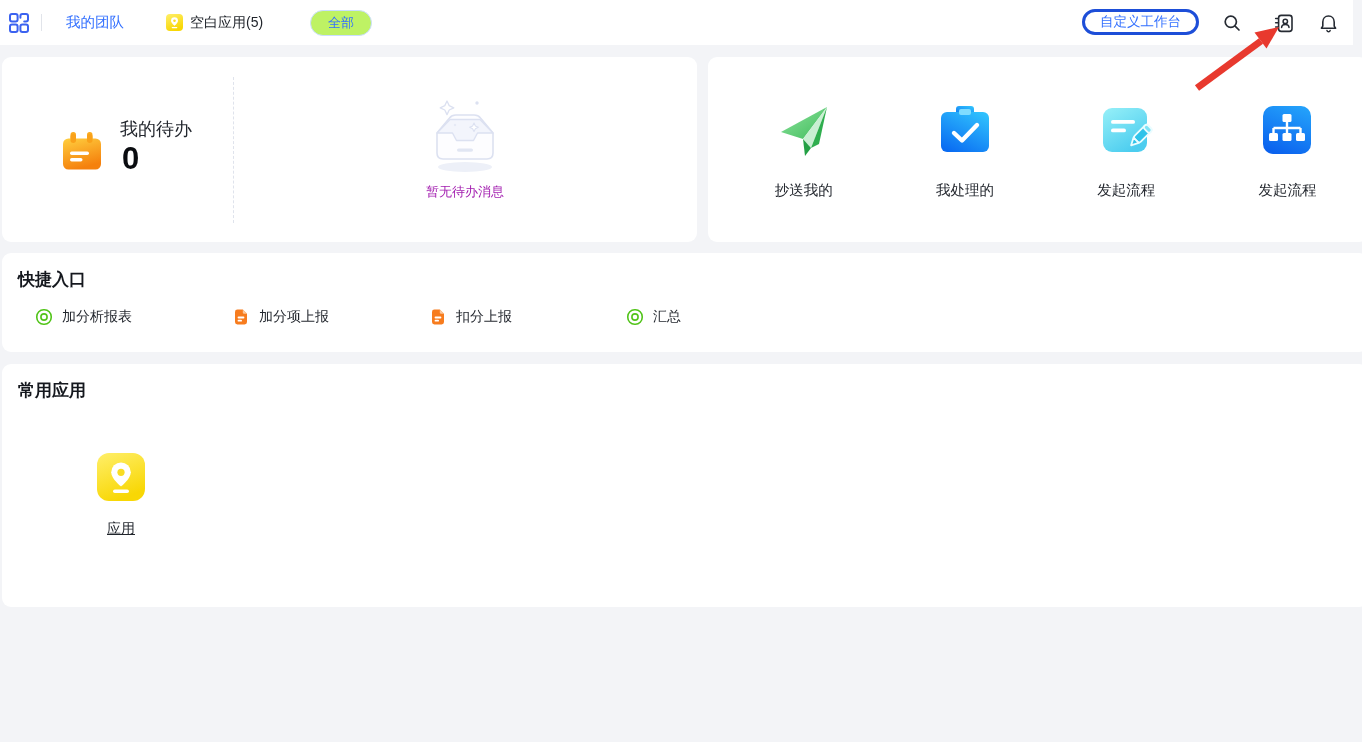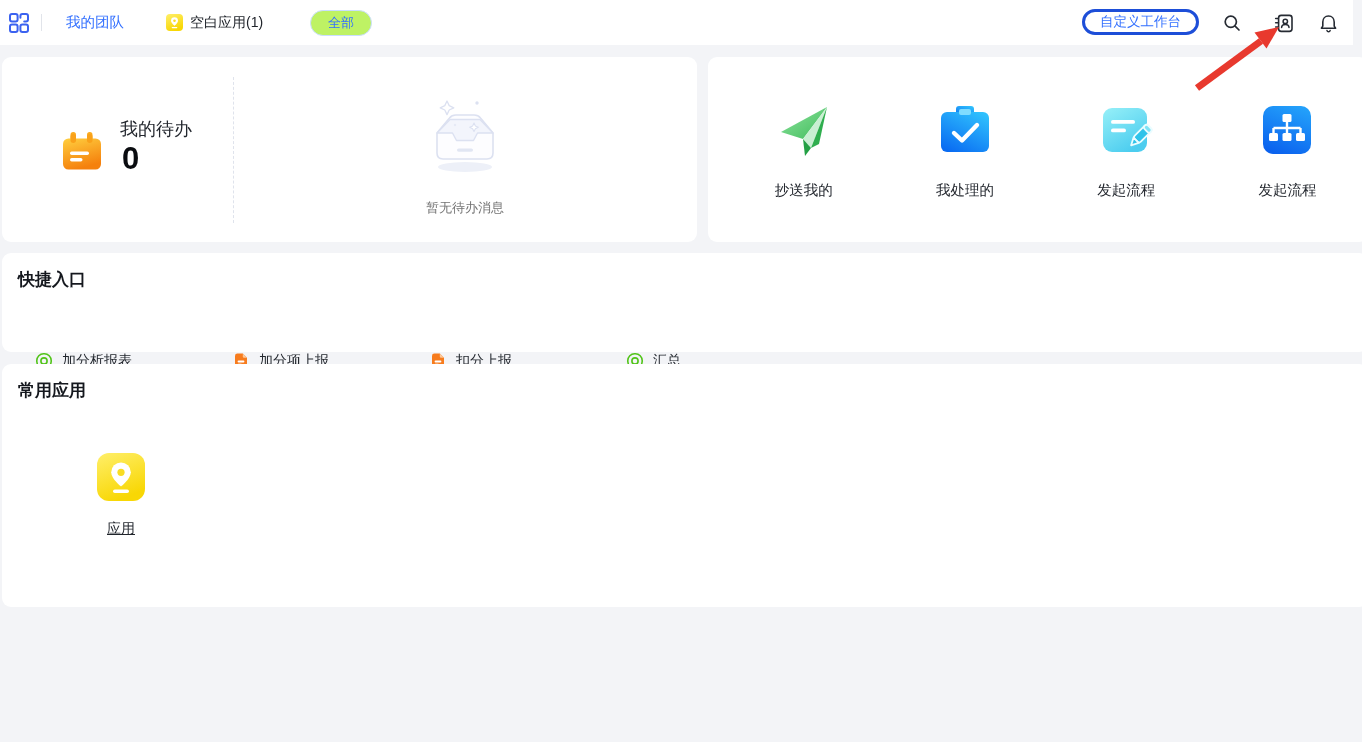--- a/index.html
+++ b/index.html
@@ -40,28 +40,28 @@
   .process-card{left:708px;top:57px;width:660px;height:185px;}
   .quick-card{left:2px;top:253px;width:1366px;height:99px;}
   .apps-card{left:2px;top:364px;width:1366px;height:243px;}
   .card-title{position:absolute;left:16px;top:15px;font-size:17px;font-weight:700;color:#15181e;}
   
   .todo-icon{position:absolute;left:58px;top:72px;}
   .todo-title{position:absolute;left:118px;top:60px;font-size:18px;color:#23272e;}
   .todo-count{position:absolute;left:120px;top:84px;font-size:31px;font-weight:600;color:#0a0c10;}
   .todo-divider{position:absolute;left:231px;top:20px;height:146px;border-left:1px dashed #dfe3ec;}
   .todo-empty{position:absolute;left:231px;top:38px;width:464px;text-align:center;}
-  .todo-empty .empty-text{margin-top:16px;font-size:13px;color:#737373;}
+  .todo-empty .empty-text{margin-top:0;font-size:13px;color:#a21caf;}
   
   .process-row{position:absolute;left:15px;top:43px;right:0;display:flex;}
   .process-item{width:166px;display:flex;flex-direction:column;align-items:center;cursor:pointer;}
   .process-item .p-label{margin-top:17px;font-size:14.5px;color:#23272e;}
   
   .quick-row{position:absolute;left:33px;top:55px;display:flex;}
-  .quick-item{width:197px;display:flex;align-items:center;gap:9px;cursor:pointer;margin-top:44px;}
+  .quick-item{width:197px;display:flex;align-items:center;gap:9px;cursor:pointer;}
   .quick-item .q-label{font-size:14px;color:#23272e;}
   
   .app-tile{position:absolute;left:69px;top:89px;width:100px;display:flex;flex-direction:column;align-items:center;cursor:pointer;text-decoration:underline;}
   .app-tile .a-label{margin-top:15px;font-size:14px;color:#23272e;}
   
   .arrow-overlay{position:absolute;left:1150px;top:14px;width:170px;height:95px;z-index:50;pointer-events:none;}
 </style>
 </head>
 <body>
 
@@ -86,21 +86,21 @@
           <stop offset="0" stop-color="#ffef6a"></stop>
               <stop offset="1" stop-color="#f8d705"></stop>
         </linearGradient>
           </defs>
         <rect x="0" y="0" width="48" height="48" rx="11" fill="url(#gy0)"></rect>
         <path d="M24 9.5 a9.8 9.8 0 0 1 9.8 9.8 c0 6.6 -9.8 14.2 -9.8 14.2 s-9.8 -7.6 -9.8 -14.2 A9.8 9.8 0 0 1 24 9.5 Z" fill="#fff"></path>
         <circle cx="24" cy="19.3" r="3.6" fill="#f9dd22"></circle>
         <rect x="16" y="36.5" width="16" height="3.6" rx="1.8" fill="#fff"></rect>
       </svg>
     </span>
-    <span>空白应用(1)</span>
+    <span>空白应用(5)</span>
   </div>
   <div class="nav-item pill">
     <span>全部</span>
   </div>
   <button class="customize-btn">
     <span>自定义工作台</span>
   </button>
   <div class="nav-icon search-pos">
     <svg width="20" height="20" viewBox="0 0 20 20" fill="none">
       <circle cx="8.8" cy="8.8" r="5.6" stroke="#262b33" stroke-width="1.7"></circle>

